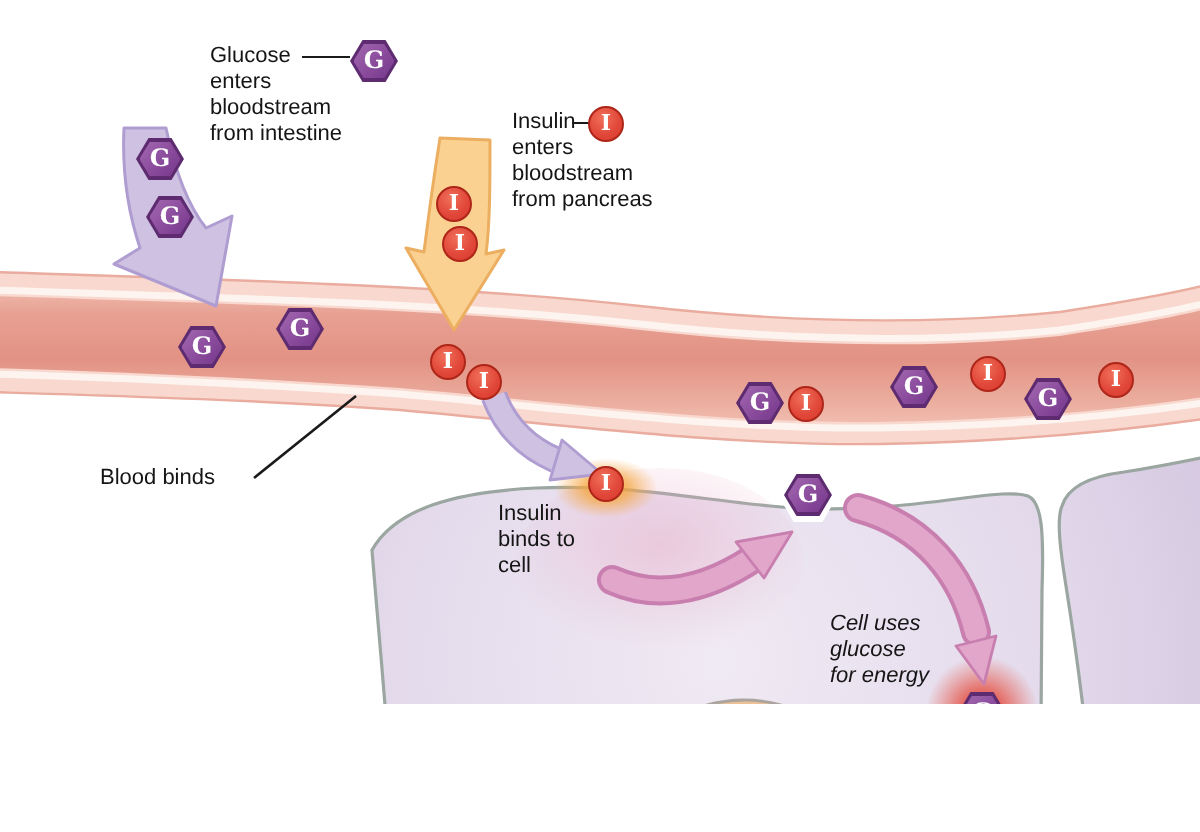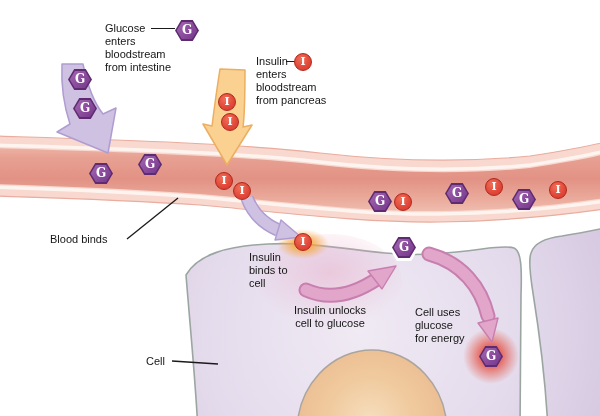--- a/index.html
+++ b/index.html
@@ -1,17 +1,17 @@
 <!DOCTYPE html>
 <html><head>
 <meta charset="utf-8">
 <style>
   html,body{margin:0;padding:0;background:#fff;}
   #stage{
-    position:relative;width:600px;height:416px;overflow:hidden;background:#ffffff;
+    position:relative;width:600px;height:352px;overflow:hidden;background:#ffffff;
     font-family:"Liberation Sans",sans-serif;
   }
   #stage svg{position:absolute;left:0;top:0;}
   .lbl{
     position:absolute;font:11px/13px "Liberation Sans",sans-serif;color:#151515;
     white-space:pre-line;z-index:30;
   }
   .lbl.center{text-align:center;}
   .dash{position:absolute;height:1.4px;background:#1a1a1a;z-index:30;}
   .hex,.hex-ring{
@@ -121,23 +121,21 @@
   <div class="lbl" style="left:256px;top:55px;">Insulin
 enters
 bloodstream
 from pancreas</div>
   <div class="dash" style="left:286px;top:61px;width:9px;"></div>
 
   <div class="lbl" style="left:50px;top:233px;">Blood binds</div>
   <div class="lbl" style="left:249px;top:251px;">Insulin
 binds to
 cell</div>
-  <div class="lbl center" style="left:286px;top:304px;width:88px;">Insulin unlocks
-cell to glucose</div>
-  <div class="lbl" style="left:415px;top:306px;">Cell uses
+  <div class="lbl" style="left:415px;top:306px;font-style:italic;">Cell uses
 glucose
 for energy</div>
   <div class="lbl" style="left:146px;top:355px;">Cell</div>
 
   <div class="hex" style="left:175px;top:20px;">
       <span class="hex-in"></span>
       <span class="hex-letter">G</span>
     </div>
   <div class="hex" style="left:68px;top:69px;">
       <span class="hex-in"></span>

